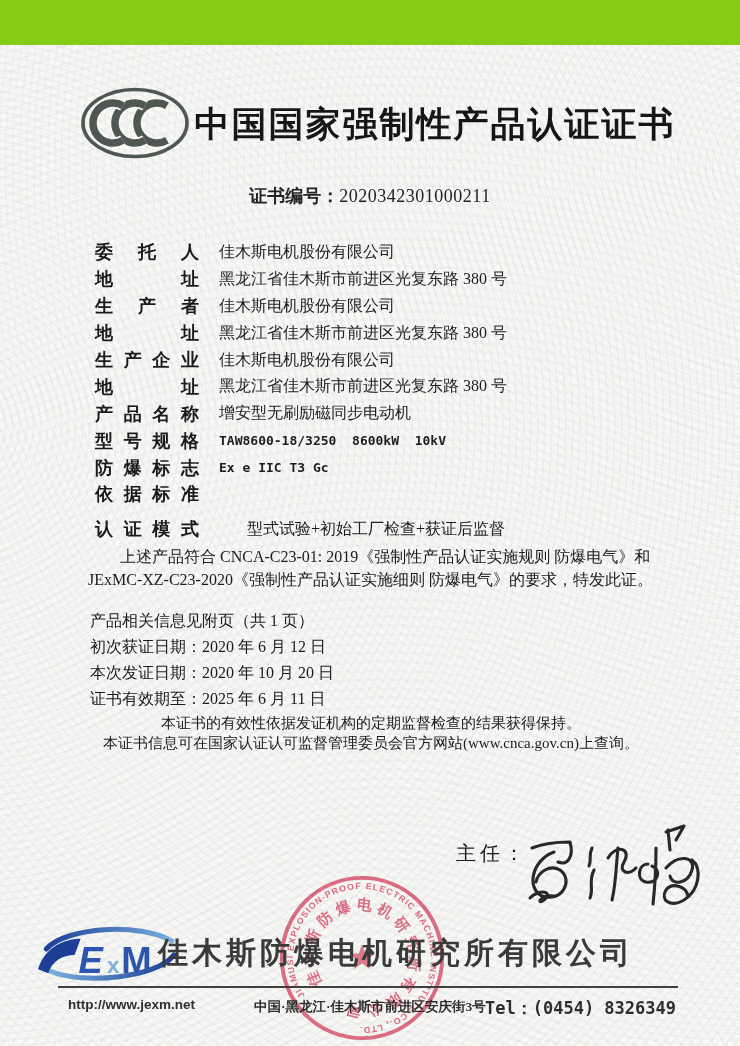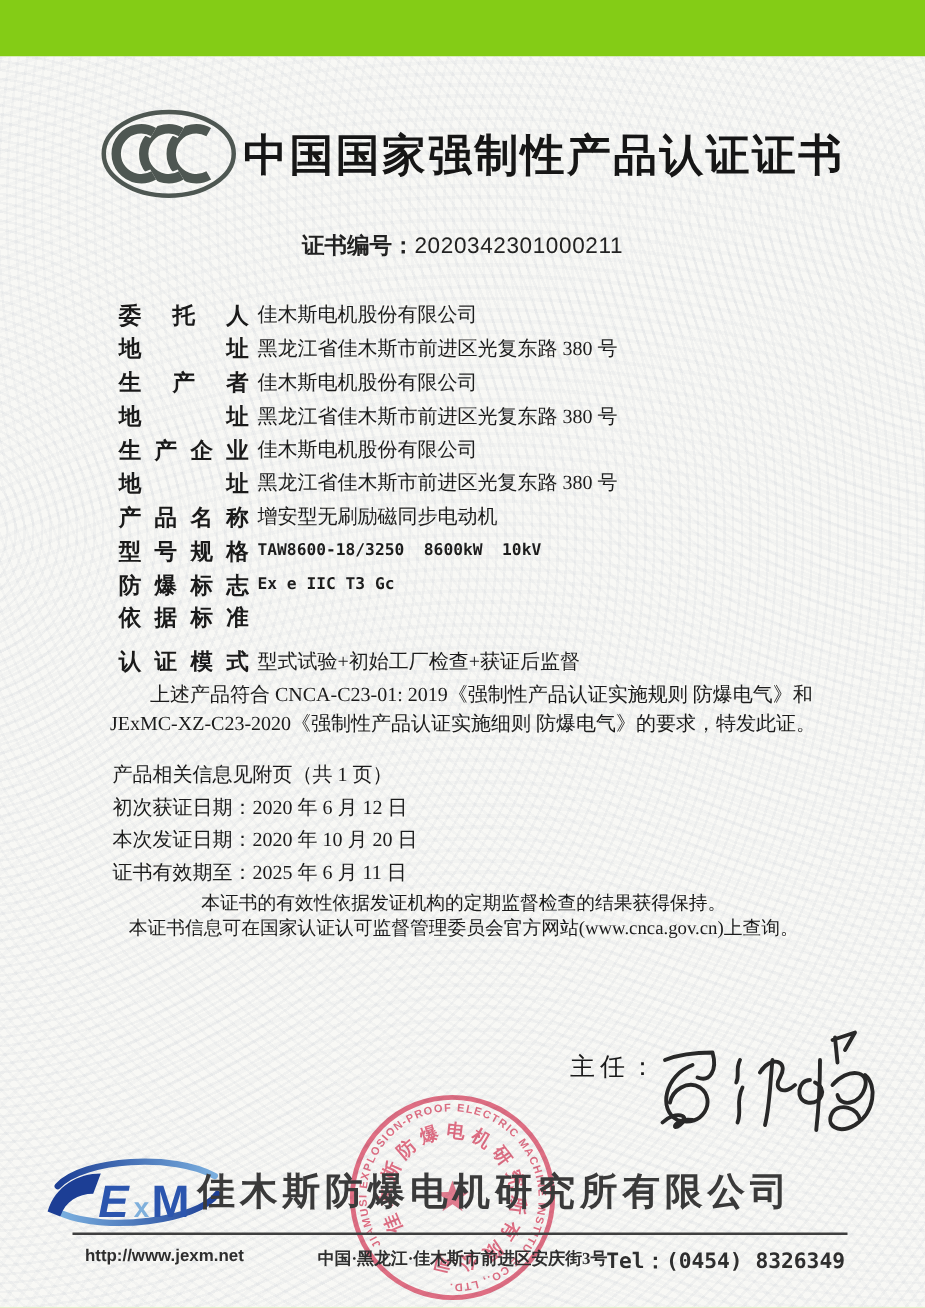--- a/index.html
+++ b/index.html
@@ -12,29 +12,29 @@
       repeating-radial-gradient(circle at 104% 12%, rgba(172,180,194,0.08) 0 2px, rgba(0,0,0,0) 2px 7px),
       repeating-radial-gradient(circle at 52% 122%, rgba(172,180,194,0.07) 0 3px, rgba(0,0,0,0) 3px 9px);}
   .abs{position:absolute;}
 
   
   #ccc-logo{left:80px;top:87px;width:110px;height:72px;}
   #title{left:190px;top:101px;width:490px;text-align:center;font-size:35px;font-weight:700;
          letter-spacing:2px;color:#161616;white-space:nowrap;}
   #certno-line{left:0;top:184px;width:740px;text-align:center;white-space:nowrap;}
   #certno-line .lbl{font-family:"Liberation Sans",sans-serif;font-weight:700;font-size:18px;color:#222;}
-  #certno-line .num{font-family:Liberation Sans, sans-serif;font-size:18px;letter-spacing:0.5px;color:#222;}
+  #certno-line .num{font-family:Liberation Serif, serif;font-size:18px;letter-spacing:0.5px;color:#222;}
 
   
   #rows{left:95px;top:239px;width:570px;}
   .row{height:26.9px;display:flex;align-items:center;}
-  .row.gap{margin-top:8px;}
+  .row.gap{margin-top:8px;gap:28px;}
   .flabel{display:inline-block;width:104px;font-size:18px;font-weight:600;color:#1a1a1a;
           text-align:justify;text-align-last:justify;text-justify:inter-ideograph;}
-  .fvalue{margin-left:7px;font-size:16px;font-weight:500;white-space:pre;color:#1d1d1d;}
+  .fvalue{margin-left:20px;font-size:16px;font-weight:500;white-space:pre;color:#1d1d1d;}
   .fvalue.latin{font-family:"DejaVu Sans Mono",monospace;font-size:13px;font-weight:600;letter-spacing:0;}
 
   
   #statement{left:88px;top:546px;width:575px;font-size:16px;line-height:22.5px;color:#1b1b1b;}
   #statement .l1{text-indent:2em;white-space:nowrap;}
   #statement .l2{white-space:nowrap;}
 
   
   #infoblock{left:90px;top:608px;width:560px;font-size:16px;line-height:26px;color:#1b1b1b;}
   #infoblock div{white-space:nowrap;}

